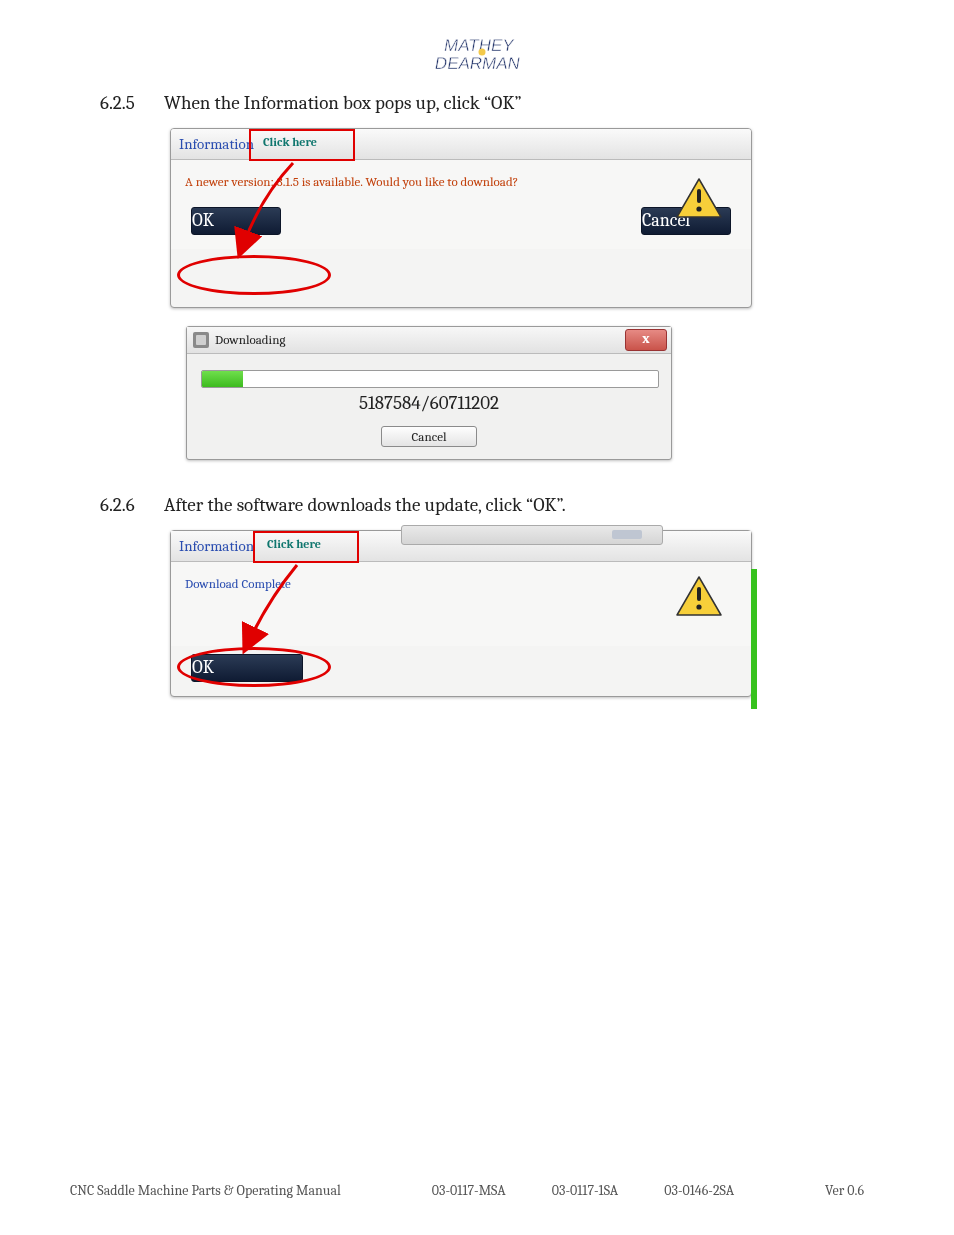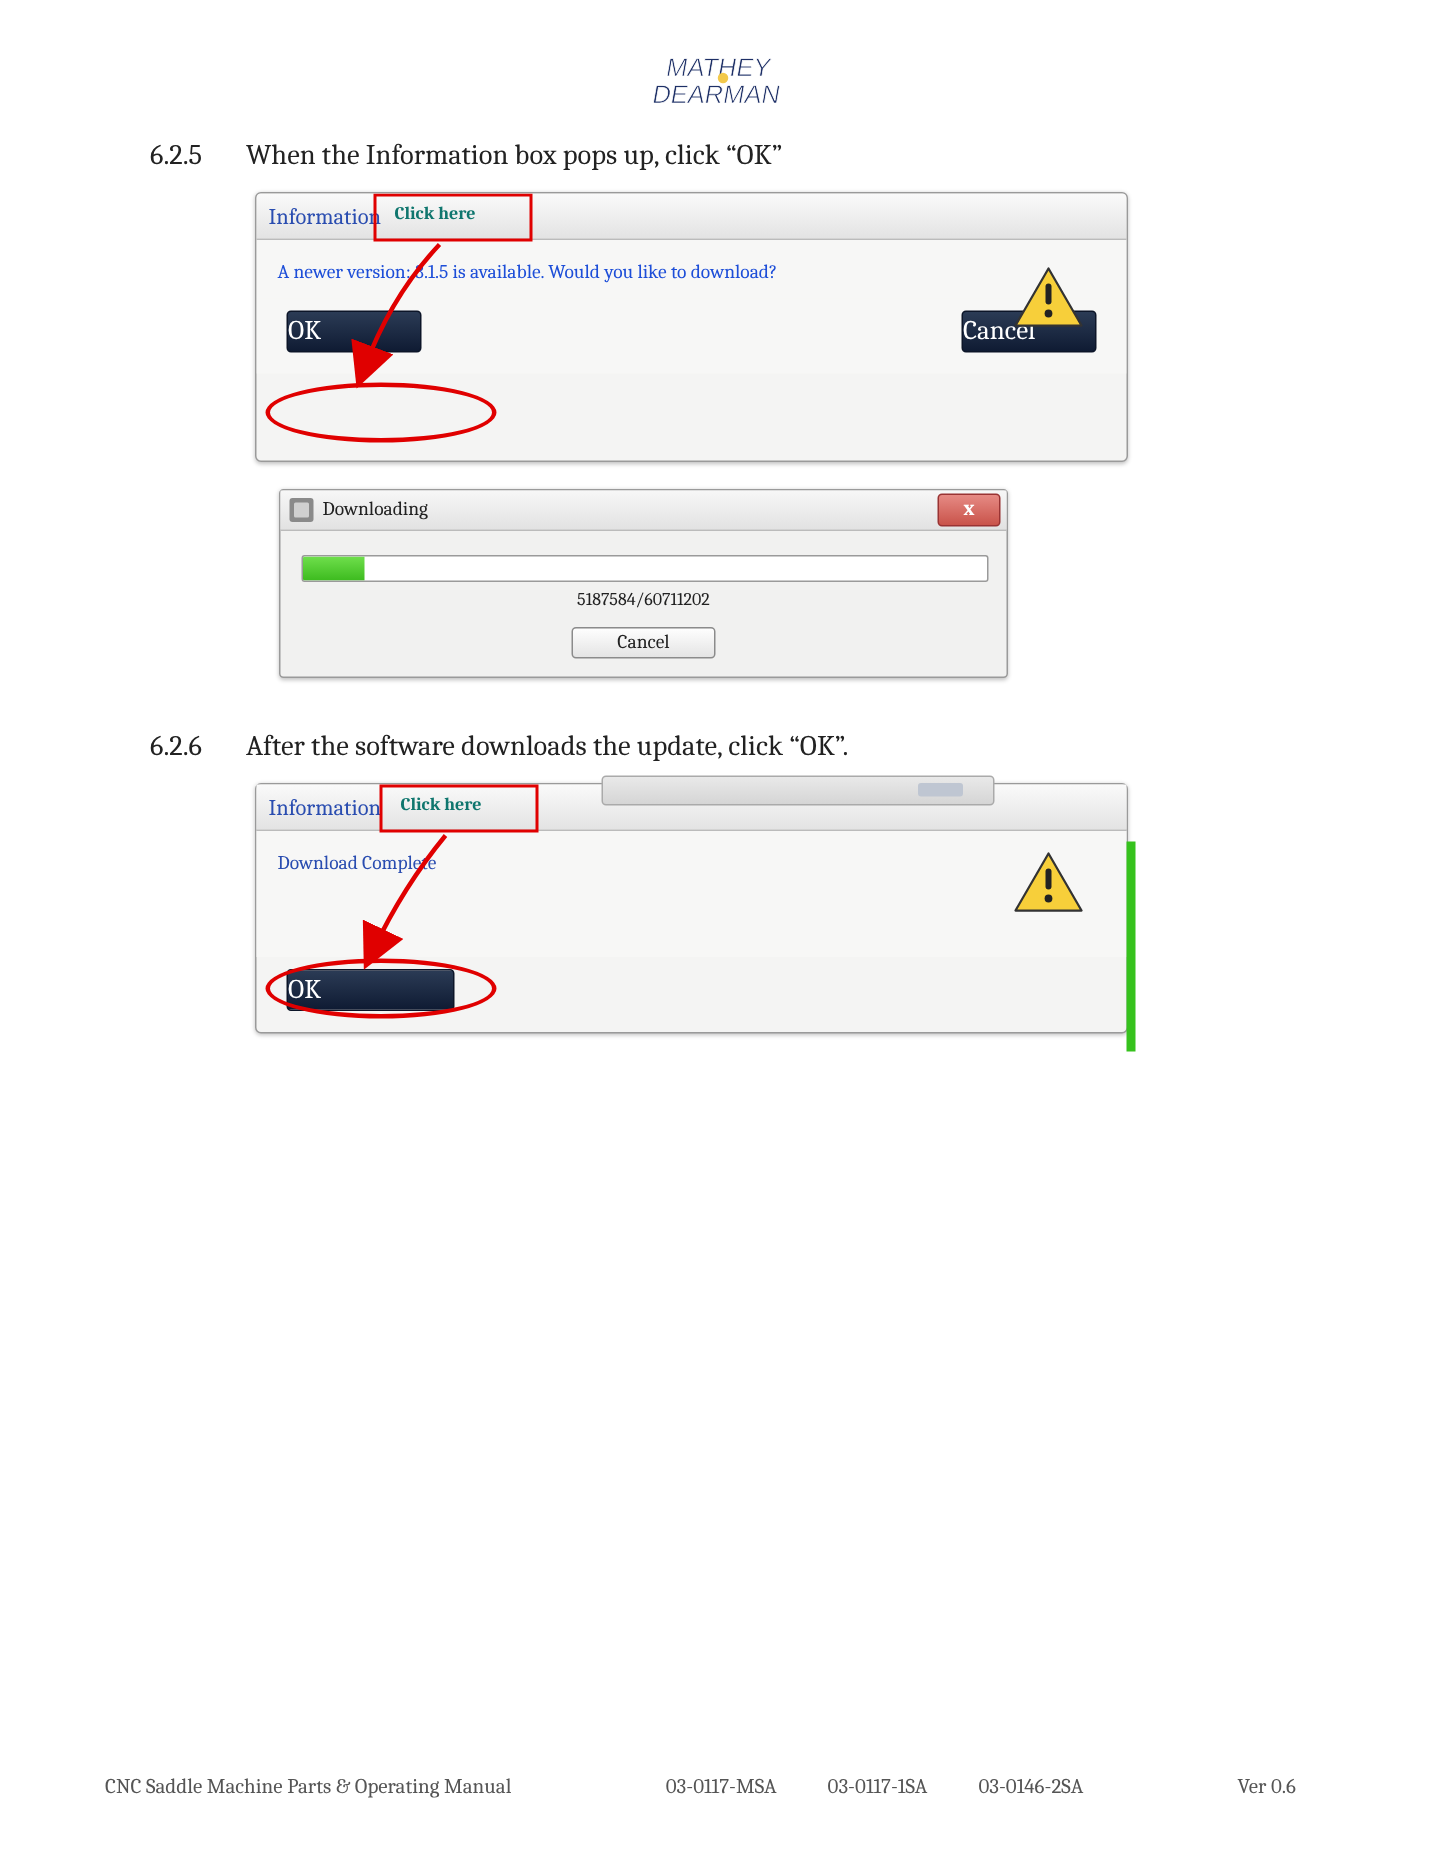--- a/index.html
+++ b/index.html
@@ -61,21 +61,21 @@
     line-height: 30px;
     padding-left: 8px;
     font-size: 15px;
     color: #2a4db0;
     background: linear-gradient(#fafafa,#e3e3e3);
     border-bottom: 1px solid #bbb;
   }
   .dlg-body {
     padding: 14px 14px 10px 14px;
     font-size: 13px;
-    color: #1d4ed8;
+    color: #c2410c;
     background: #f7f7f6;
   }
   .dlg-buttons {
     display: flex;
     gap: 360px;
     padding: 8px 20px 14px 20px;
     background: #f7f7f6;
   }
   .btn-dark {
     display: inline-block;
@@ -179,21 +179,21 @@
     border-radius: 2px;
     background: #fff;
     overflow: hidden;
   }
   .prog-inner {
     height: 100%;
     background: linear-gradient(#6fdf4c,#3dbb1f);
   }
   .prog-text {
     text-align: center;
-    font-size: 12px;
+    font-size: 19px;
     margin-top: 4px;
   }
   .dlg2-buttons {
     text-align: center;
     padding-bottom: 12px;
   }
   
   .dlg3 {
     position: relative;
     width: 580px;
@@ -228,21 +228,21 @@
   .footer {
     position: absolute;
     left: 0; right: 0;
     bottom: 36px;
     padding: 0 90px 0 70px;
     font-size: 14px;
     color: #555;
     display: flex;
     justify-content: space-between;
   }
-  .footer .mid { display:flex; gap:34px; }
+  .footer .mid { display:flex; gap:46px; }
   .pagenum {
     position: absolute;
     left: 0; right: 0;
     bottom: 62px;
     text-align: center;
     font-size: 15px;
     color: #333;
   }
   .footer-left { flex: 0 0 auto; }
 </style>

